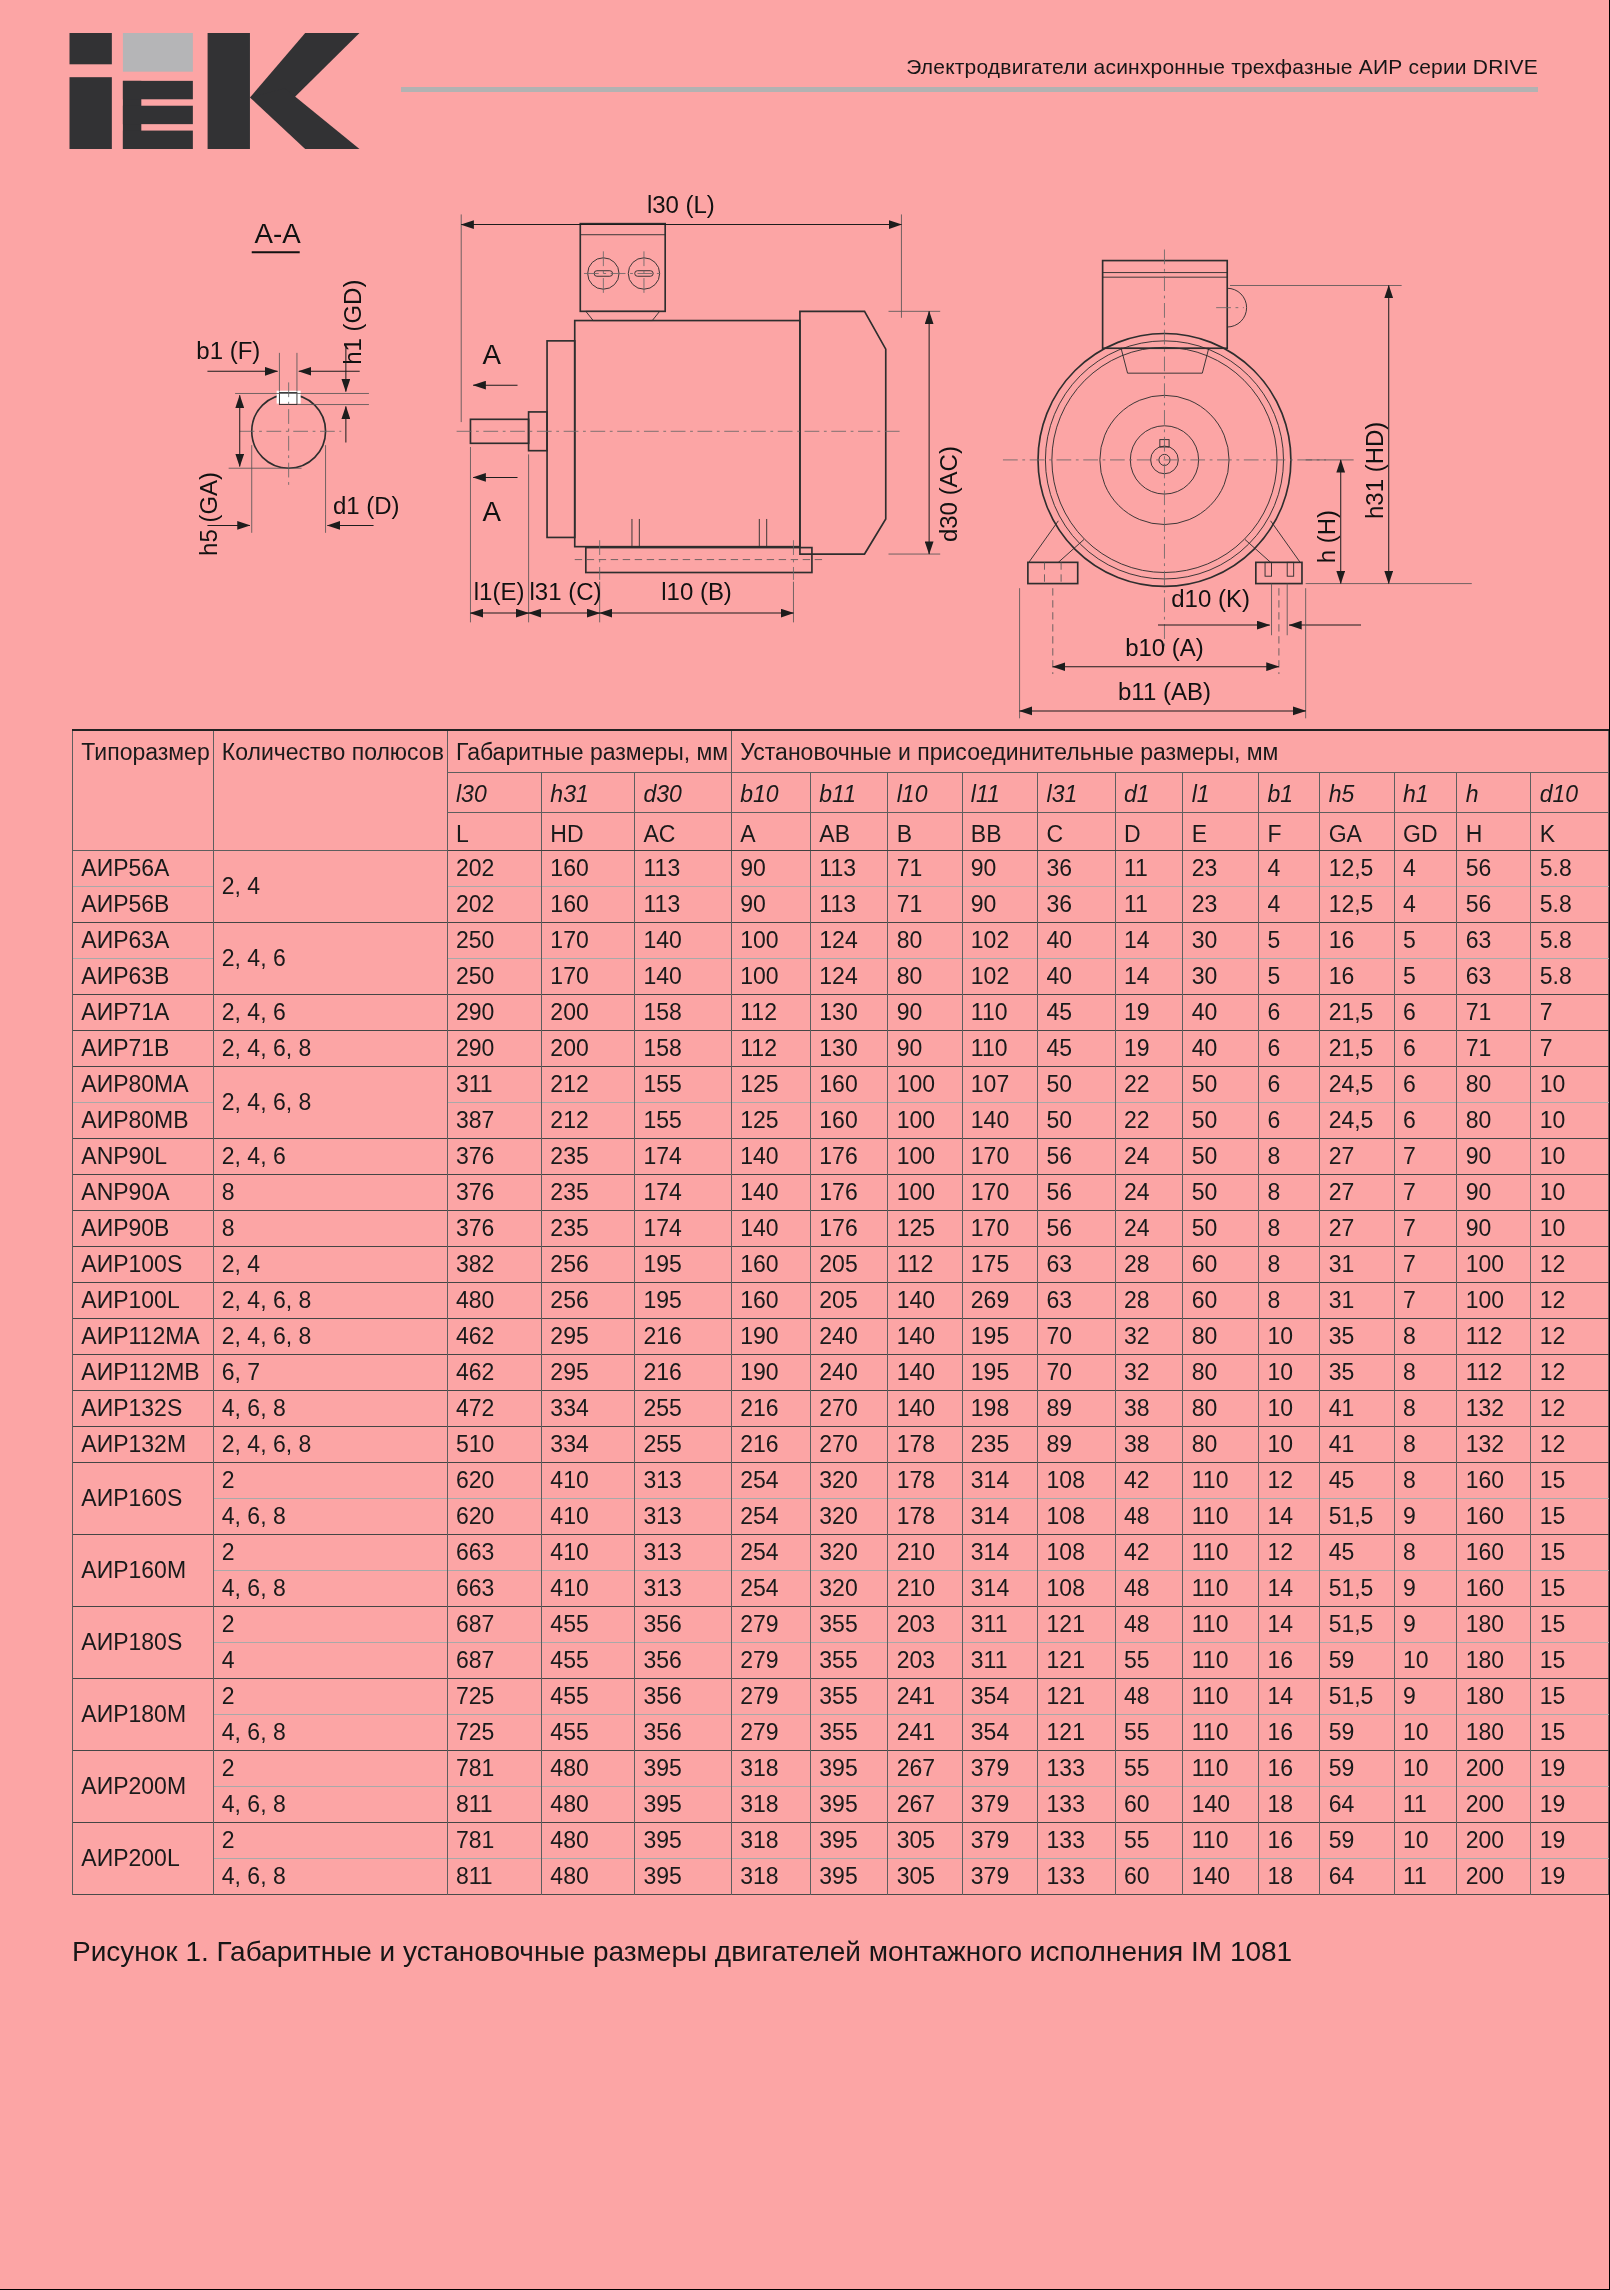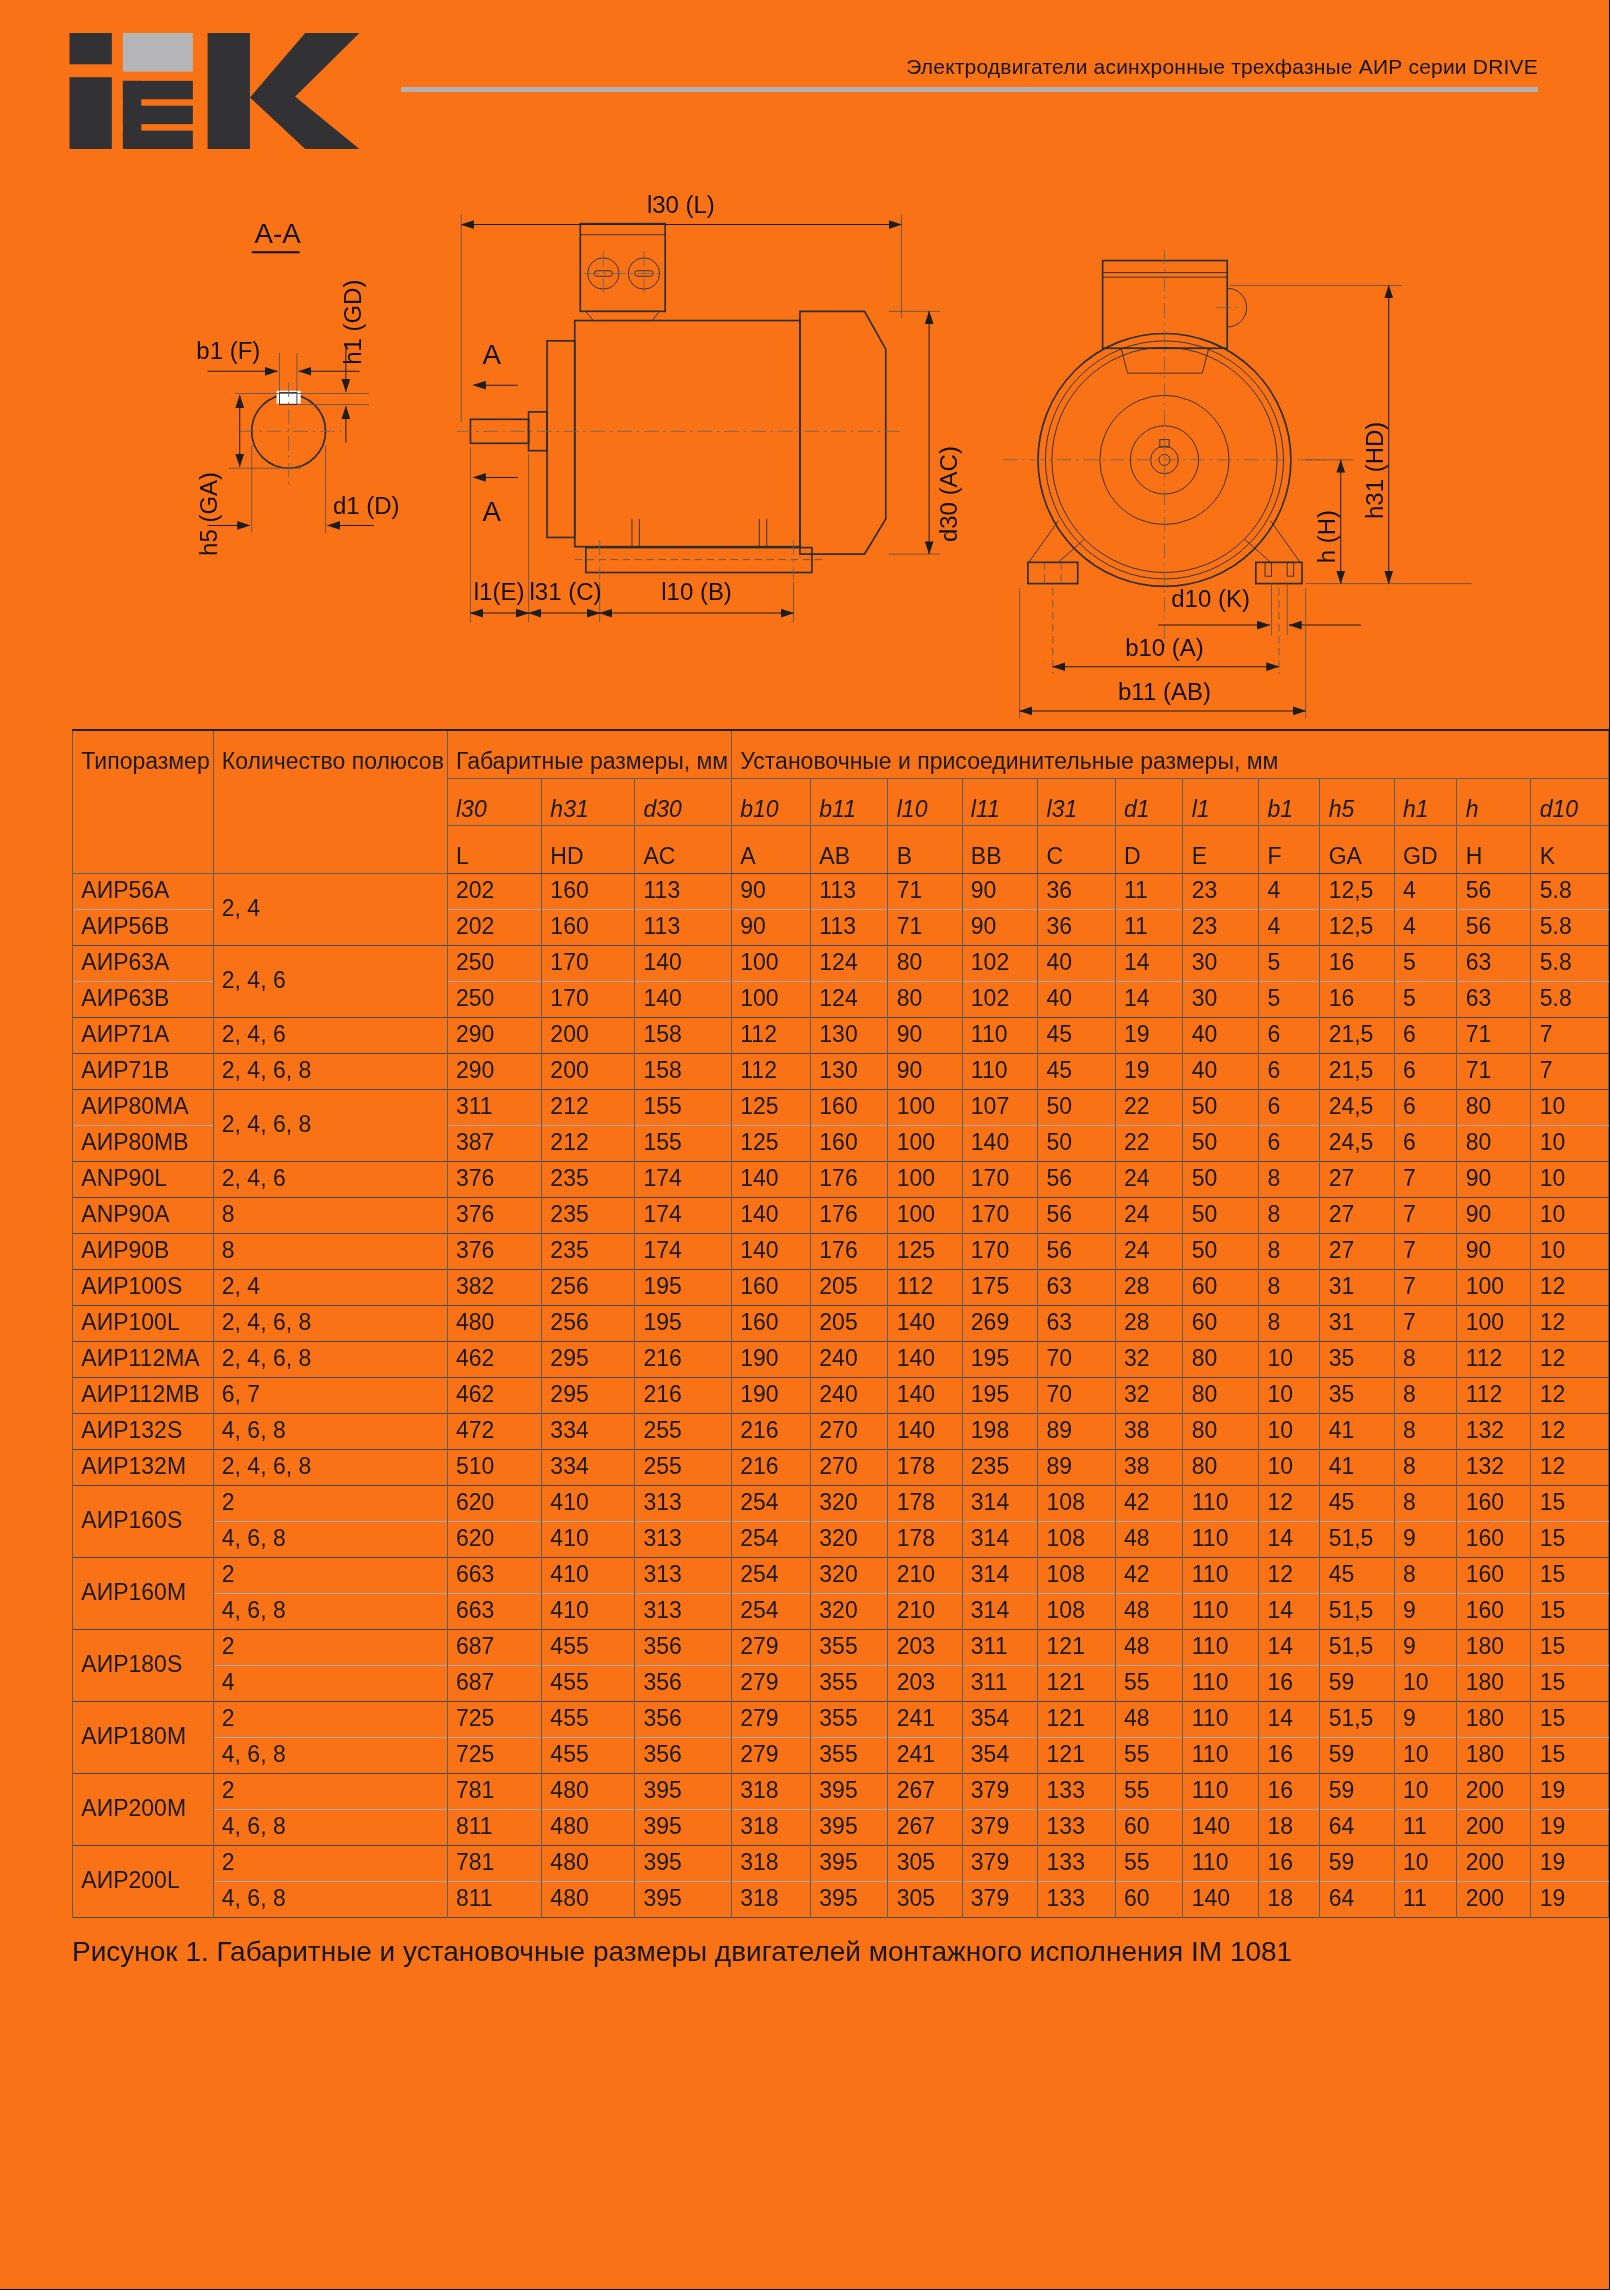--- a/index.html
+++ b/index.html
@@ -1,19 +1,19 @@
 <!DOCTYPE html>
 <html style="font-size:14.8px"><head>
 <meta charset="utf-8">
 <style>
   html,body{margin:0;padding:0;background:#e8e8e8;}
   .page{
     position:relative;
     width:1611px;height:2291px;
-    background:#f97316;
+    background:#fca5a5;
     font-family:"Liberation Sans",sans-serif;
     color:#1a1a1a;
     box-sizing:border-box;
     border-right:2.3px solid #000;
     border-bottom:2.3px solid #000;
     overflow:hidden;
     margin:0 auto;
   }
   
   .logo{position:absolute;left:69px;top:33px;width:291px;height:116px;}
@@ -43,21 +43,21 @@
     border:1.3px solid #5e5e5e;
     border-top:2.4px solid #222;
     border-bottom:1.5px solid #4a4a4a;
   }
   table.dims th, table.dims td{
     font-weight:400;text-align:left;vertical-align:middle;
     padding:2.8px 2.8px 2.8px 8.3px;font-size:23px;line-height:1.12;
     border-left:1.3px solid #5e5e5e;
     white-space:nowrap;overflow:hidden;
   }
-  table.dims thead th{vertical-align:top;padding-top:18px;}
+  table.dims thead th{vertical-align:top;padding-top:9px;}
   table.dims thead tr.hr1{height:42px;}
   table.dims thead tr.hr2{height:40px;font-style:italic;}
   table.dims thead tr.hr3{height:38px;}
   table.dims thead tr.hr1 th{border-bottom:1.3px solid #5e5e5e;}
   table.dims thead tr.hr2 th{border-bottom:1.3px solid #5e5e5e;}
   table.dims thead tr.hr3 th{border-bottom:1.8px solid #3f3f3f;}
   table.dims thead th.span3{border-bottom:none;}
   table.dims tbody tr{height:36px;}
   table.dims tbody td{border-top:1.1px solid #a9a9a9;}
   table.dims tbody tr.grp td{border-top:1.8px solid #454545;}

